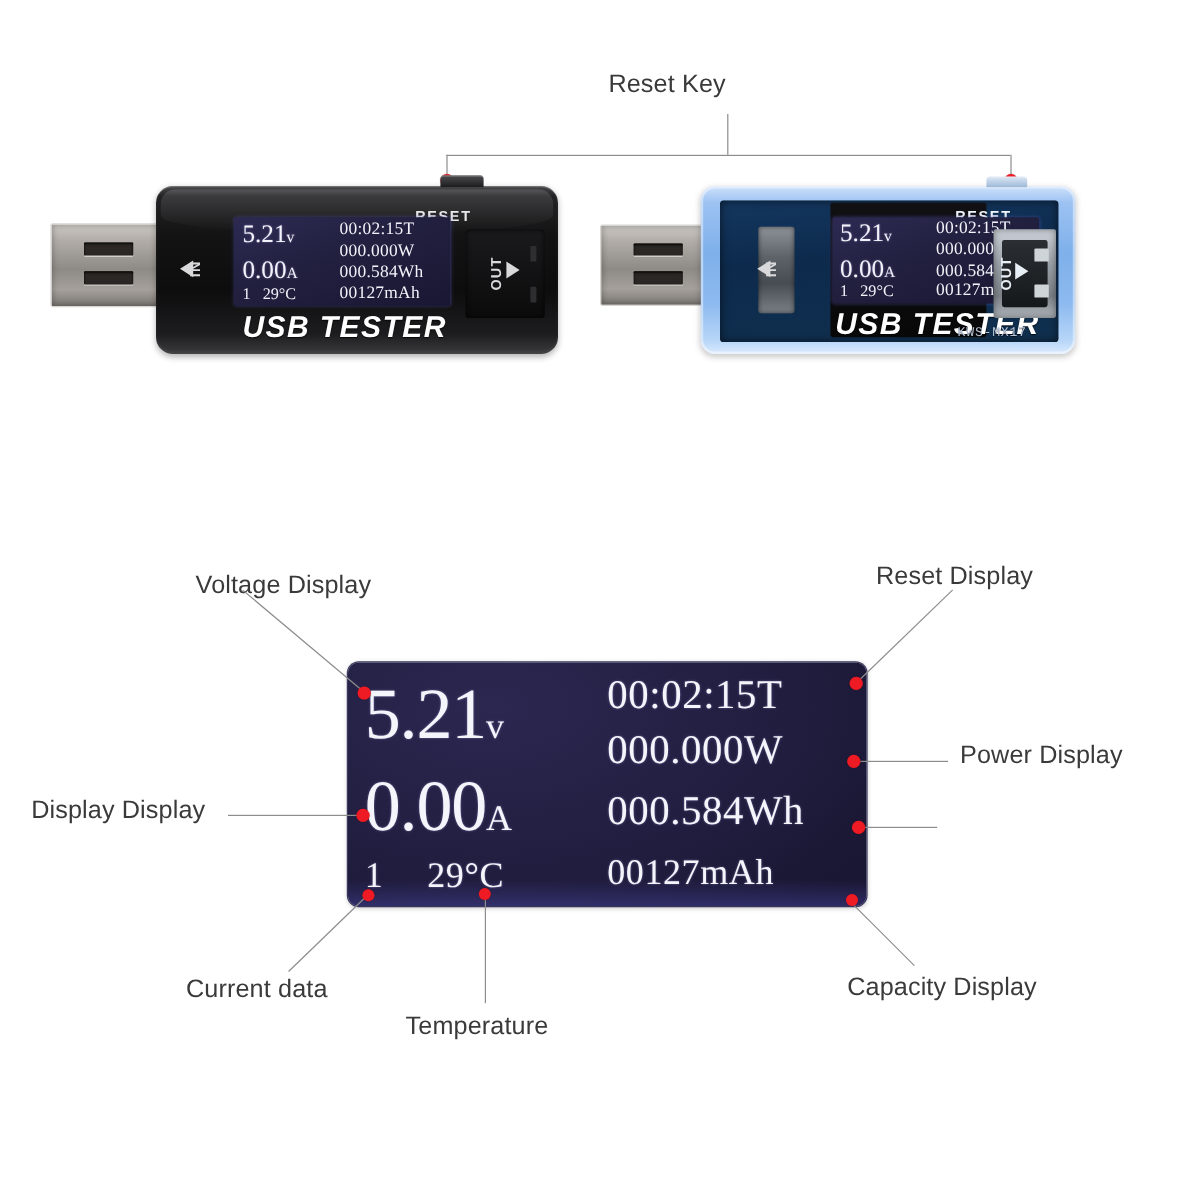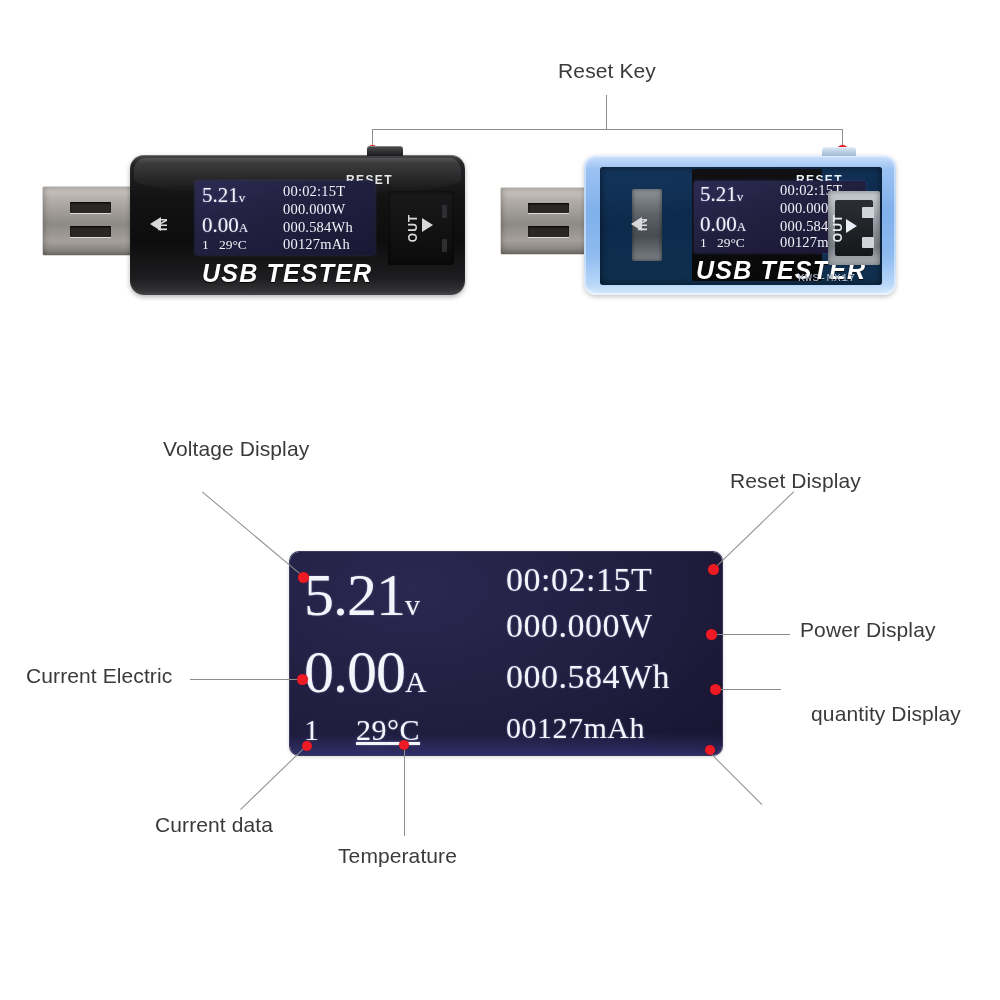--- a/index.html
+++ b/index.html
@@ -15,21 +15,21 @@
 
   
   .anno{
     position:absolute;
     color:#3a3a3a;
     font-size:21px;
     line-height:26px;
     white-space:pre;
     letter-spacing:.1px;
   }
-  .anno.center{text-align:center;}
+  .anno.center{}
 
   
   .line{position:absolute;background:#8d8d8d;}
   .hline{height:1px;}
   .vline{width:1px;}
   .diag{position:absolute;height:1px;background:#8d8d8d;transform-origin:0 0;}
 
   
   .dot{
     position:absolute;width:11px;height:11px;border-radius:50%;
@@ -278,52 +278,52 @@
       <div class="tri right" style="left:262px;top:64px;border-left-color:#e8eef6;"></div>
     </div>
   </div>
 
   <div class="panel">
     <div class="glow"></div>
 
     <div class="pxtext v-main" style="left:14px;top:13px;"><span>5.21</span><span class="v-unit">v</span></div>
     <div class="pxtext v-main" style="left:14px;top:90px;"><span>0.00</span><span class="v-unit">A</span></div>
     <div class="pxtext b-line" style="left:14px;top:163px;">1</div>
-    <div class="pxtext b-line" style="left:66px;top:163px;text-decoration:underline;"><span>29</span><span>°C</span></div>
+    <div class="pxtext b-line" style="left:66px;top:163px;"><span>29</span><span>°C</span></div>
 
     <div class="pxtext r-line" style="left:216px;top:11px;">00:02:15T</div>
     <div class="pxtext r-line" style="left:216px;top:57px;">000.000W</div>
     <div class="pxtext r-line" style="left:216px;top:108px;">000.584Wh</div>
     <div class="pxtext b-line" style="left:216px;top:161px;">00127mAh</div>
   </div>
 
-  <div class="anno" style="left:163px;top:436px;">Voltage Display</div>
+  <div class="anno" style="left:163px;top:475px;">Voltage Display</div>
   <div class="diag" style="left:303px;top:577px;width:132px;transform:rotate(-140deg);"></div>
   <div class="dot" style="left:298px;top:572px;"></div>
 
-  <div class="anno" style="left:26px;top:663px;">Current Electric</div>
+  <div class="anno" style="left:26px;top:663px;">Display Display</div>
   <div class="line hline" style="left:190px;top:679px;width:115px;"></div>
   <div class="dot" style="left:297px;top:674px;"></div>
 
   <div class="anno" style="left:730px;top:468px;">Reset Display</div>
   <div class="diag" style="left:713px;top:569px;width:112px;transform:rotate(-44deg);"></div>
   <div class="dot" style="left:708px;top:564px;"></div>
 
   <div class="anno" style="left:800px;top:617px;">Power Display</div>
   <div class="line hline" style="left:712px;top:634px;width:78px;"></div>
   <div class="dot" style="left:706px;top:629px;"></div>
 
-  <div class="anno center" style="left:786px;top:701px;width:200px;">quantity Display</div>
   <div class="line hline" style="left:717px;top:689px;width:64px;"></div>
   <div class="dot" style="left:710px;top:684px;"></div>
 
   <div class="anno" style="left:155px;top:812px;">Current data</div>
   <div class="diag" style="left:307px;top:746px;width:92px;transform:rotate(136deg);"></div>
   <div class="dot sm" style="left:302px;top:741px;"></div>
 
   <div class="anno" style="left:338px;top:843px;">Temperature</div>
   <div class="line vline" style="left:404px;top:748px;height:88px;"></div>
   <div class="dot sm" style="left:399px;top:740px;"></div>
 
+  <div class="anno" style="left:706px;top:810px;">Capacity Display</div>
   <div class="diag" style="left:710px;top:752px;width:74px;transform:rotate(45deg);"></div>
   <div class="dot sm" style="left:705px;top:745px;"></div>
 
 </div>
 
 </body></html>

